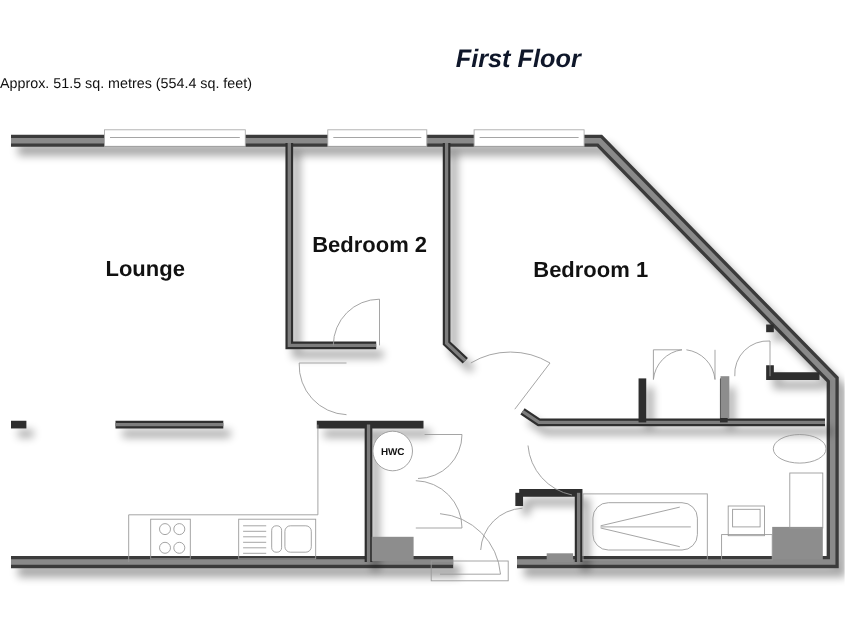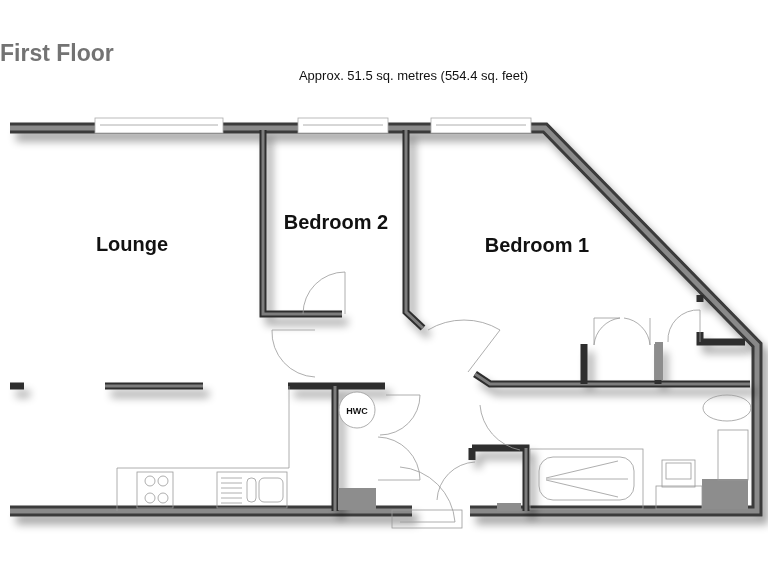--- a/index.html
+++ b/index.html
@@ -1,18 +1,18 @@
 <!DOCTYPE html>
 <html><head>
 <meta charset="utf-8">
 <style>
   html, body { margin: 0; padding: 0; background: #ffffff; }
   body { width: 768px; height: 576px; overflow: hidden; position: relative; font-family: "Liberation Sans", sans-serif; }
-  .title { position: absolute; left: 0; width: 528px; top: 40px; text-align: left; font-weight: bold; font-size: 23px; color: #737373; }
-  .subtitle { position: absolute; left: 0; width: 528px; top: 68px; text-align: right; font-size: 13px; color: #111; }
+  .title { position: absolute; left: 0; width: 528px; top: 40px; text-align: right; font-weight: bold; font-size: 23px; color: #0f172a; font-style: italic; }
+  .subtitle { position: absolute; left: 0; width: 528px; top: 68px; text-align: left; font-size: 13px; color: #111; }
   svg { position: absolute; left: 0; top: 0; }
   .room-label { font-family: "Liberation Sans", sans-serif; font-weight: bold; fill: #111; }
   .wall-outer { fill: none; stroke: #3a3a3a; stroke-width: 11; stroke-linejoin: miter; }
   .wall-inner-line { fill: none; stroke: #8a8a8a; stroke-width: 5; stroke-linejoin: miter; }
   .wall-int { fill: none; stroke: #2e2e2e; stroke-width: 7; stroke-linecap: butt; }
   .wall-int-core { fill: none; stroke: #7d7d7d; stroke-width: 3; stroke-linecap: butt; }
   .thin { fill: none; stroke: #999; stroke-width: 0.8; }
   .win { fill: #fff; stroke: #aaa; stroke-width: 0.8; }
 </style>
 </head>

